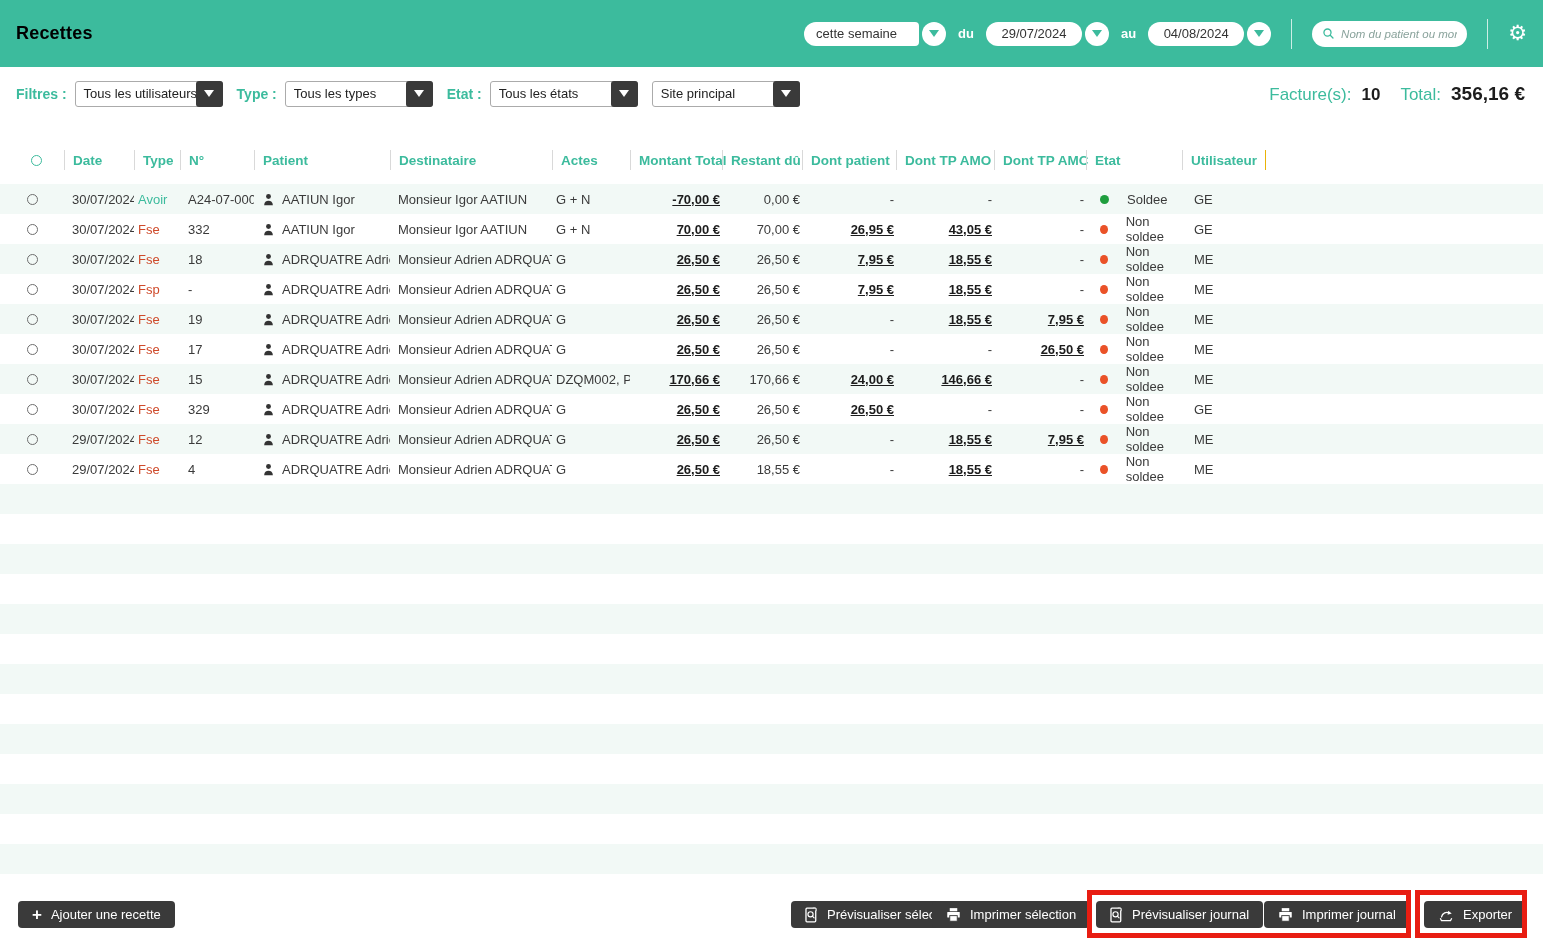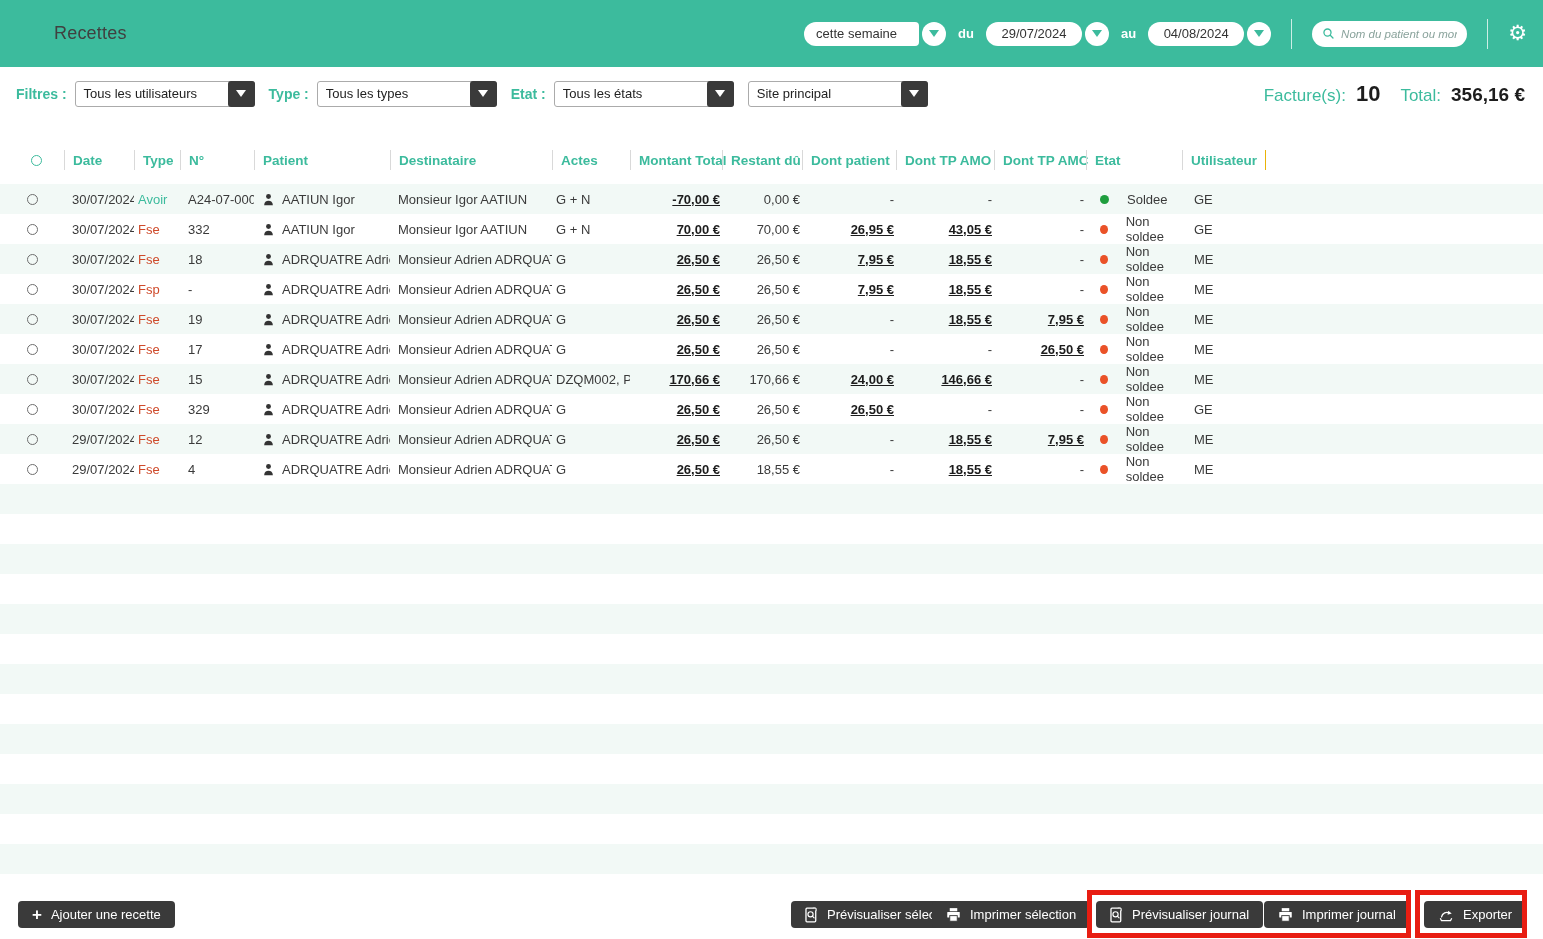--- a/index.html
+++ b/index.html
@@ -2,43 +2,43 @@
 <html><head>
 <meta charset="utf-8">
 <style>
   * { box-sizing: border-box; margin: 0; padding: 0; }
   html,body { background:#fff; }
   body { font-family: "Liberation Sans", sans-serif; }
   .page { position: relative; width: 1543px; height: 939px; overflow: hidden; background:#fff; }
 
   
   .topbar { height: 67px; background: #3cbb9d; display: flex; align-items: center; padding: 0 16px; }
-  .app-title { color:#404040; font-size:18px; font-weight:400; letter-spacing:.2px;margin-left:38px; }
+  .app-title { color:#000000; font-size:18px; font-weight:700; letter-spacing:.2px; }
   .topbar-right { margin-left:auto; display:flex; align-items:center; gap:10px; }
   .pill { background:#fff; height:24px; border-radius:13px; display:flex; align-items:center; padding:0 12px; font-size:13px; color:#333; }
   .dd-circle { width:24px; height:24px; border-radius:50%; background:#fff; display:flex; align-items:center; justify-content:center; margin-left:3px; cursor:pointer; }
   .tri-teal { width:0; height:0; border-left:5px solid transparent; border-right:5px solid transparent; border-top:7px solid #3cbb9d; }
   .top-label { color:#fff; font-size:13px; font-weight:bold; margin:0 2px; }
   .ctrl-group { display:flex; align-items:center; }
   .vdivider { width:1px; height:30px; background:rgba(255,255,255,.75); margin:0 10px; }
   .search-pill { background:#fff; height:26px; border-radius:14px; display:flex; align-items:center; padding:0 10px; width:155px; }
   .search-pill input { border:none; outline:none; font-size:11.5px; font-style:italic; color:#555; width:100%; background:transparent; font-family:"Liberation Sans",sans-serif; }
   .search-pill input::placeholder { color:#8aa39c; }
   .gear { color:#fff; font-size:21px; line-height:1; font-family:"DejaVu Sans",sans-serif; cursor:pointer; }
 
   
   .filterbar { height:53px; display:flex; align-items:center; padding:0 16px; background:#fff; }
   .flabel { color:#3cbb9d; font-size:14px; font-weight:bold; margin-right:8px; white-space:nowrap; }
-  .dropdown { display:flex; align-items:stretch; height:26px; width:180px; border:1px solid #ababab; border-radius:3px; background:#fff; margin-right:14px; cursor:pointer; }
+  .dropdown { display:flex; align-items:stretch; height:26px; width:148px; border:1px solid #ababab; border-radius:3px; background:#fff; margin-right:14px; cursor:pointer; }
   .dropdown .dd-text { flex:1; font-size:13px; color:#222; display:flex; align-items:center; padding:0 8px; white-space:nowrap; overflow:hidden; }
   .dropdown .dd-btn { width:27px; background:#3a3a3a; border-radius:3px; display:flex; align-items:center; justify-content:center; margin:-1px; }
   .tri-white { width:0; height:0; border-left:5px solid transparent; border-right:5px solid transparent; border-top:7px solid #fff; }
   .totals { margin-left:auto; display:flex; align-items:baseline; gap:10px; padding-right:2px; }
   .totals .tlabel { color:#3cbb9d; font-size:17px; }
-  .totals .tvalue { color:#1d1d1d; font-size:22px; font-weight:bold; }
+  .totals .tvalue { color:#1d1d1d; font-size:17px; font-weight:bold; }
   .totals .tvalue.big { font-size:19px; }
 
   
   .tablewrap { margin-top:28px; }
   .grid-cols { display:grid; grid-template-columns: 64px 70px 46px 74px 136px 162px 78px 92px 80px 94px 98px 92px 96px 84px 1fr; align-items:center; }
   .thead { height:24px; }
   .thead .hcell { color:#3cbb9d; font-size:13.5px; font-weight:bold; padding-left:8px; border-left:1px solid #d9d9d9; height:20px; display:flex; align-items:center; white-space:nowrap; }
   .thead .hcell.last { border-right:1px solid #eab308; }
   .thead .hc-radio { border-left:none; display:flex; justify-content:center; }
   .radio { width:11px; height:11px; border-radius:50%; border:1.5px solid #6e6e6e; display:inline-block; cursor:pointer; }

